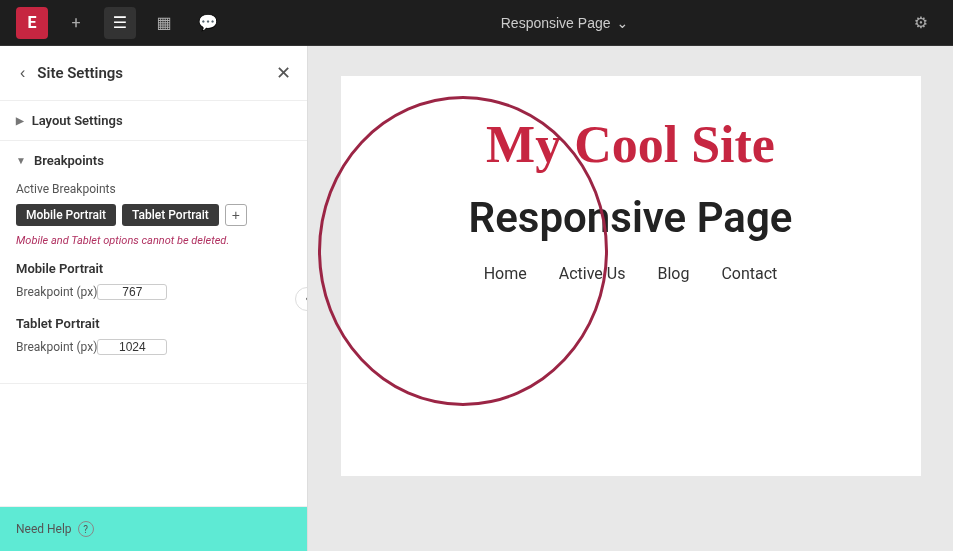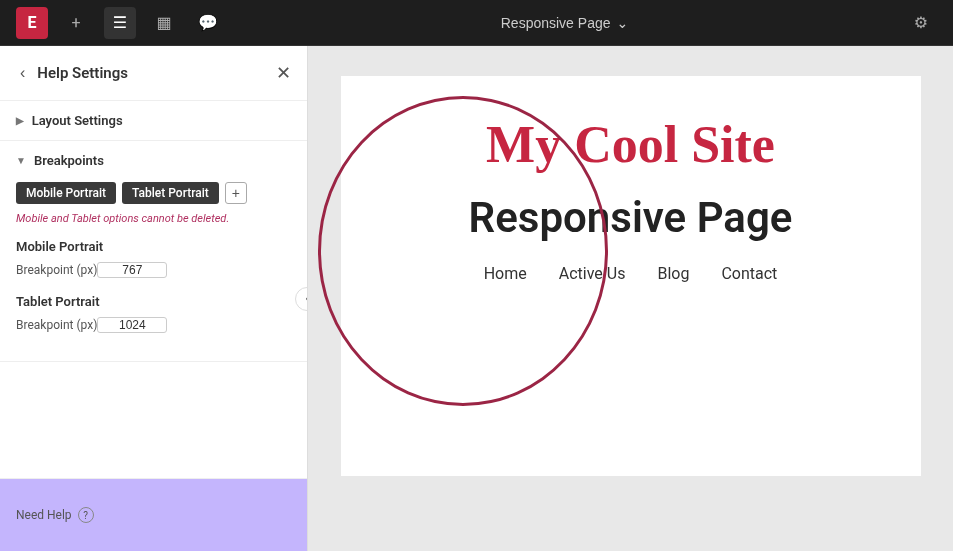--- a/index.html
+++ b/index.html
@@ -98,21 +98,21 @@
     }
     .breakpoint-label { font-size: 12px; color: #555; }
     .breakpoint-input {
       width: 70px; padding: 0 8px; border: 1px solid #ccc;
       border-radius: 3px; font-size: 12px; text-align: center; background: #fff;
       color: #333;
     }
 
     .sidebar-footer {
       position: absolute; bottom: 0; left: 0; right: 0;
-      padding: 28px 16px; border-top: 1px solid #eee; background: #c4b5fd;
+      padding: 14px 16px; border-top: 1px solid #eee; background: #5eead4;
       display: flex; align-items: center; gap: 6px;
     }
     .need-help-text { font-size: 12px; color: #555; }
     .help-icon {
       width: 16px; height: 16px; border-radius: 50%; border: 1px solid #888;
       display: flex; align-items: center; justify-content: center;
       font-size: 10px; color: #555; cursor: pointer;
     }
 
     
@@ -196,40 +196,41 @@
   </div>
 </div>
 
 <div class="main-layout">
 
   <div class="sidebar">
 
     <div class="sidebar-header">
       <div class="sidebar-header-left">
         <button class="sidebar-back-btn">‹</button>
-        <span class="sidebar-title">Help Settings</span>
+        <span class="sidebar-title">Site Settings</span>
       </div>
       <button class="sidebar-close-btn">✕</button>
     </div>
 
     <div class="sidebar-content">
 
       <div class="section-item">
         <div class="section-header">
           <span class="section-arrow">▶</span>
           <span>Layout Settings</span>
         </div>
       </div>
 
       <div class="breakpoints-section">
         <div class="breakpoints-title">
           <span class="arrow">▼</span>
           <span>Breakpoints</span>
         </div>
 
+        <div class="active-breakpoints-label">Active Breakpoints</div>
 
         <div class="breakpoint-tags">
           <div class="tag tag-dark">
             <span>Mobile Portrait</span>
           </div>
           <div class="tag tag-dark">
             <span>Tablet Portrait</span>
           </div>
           <button class="tag-add">+</button>
         </div>

